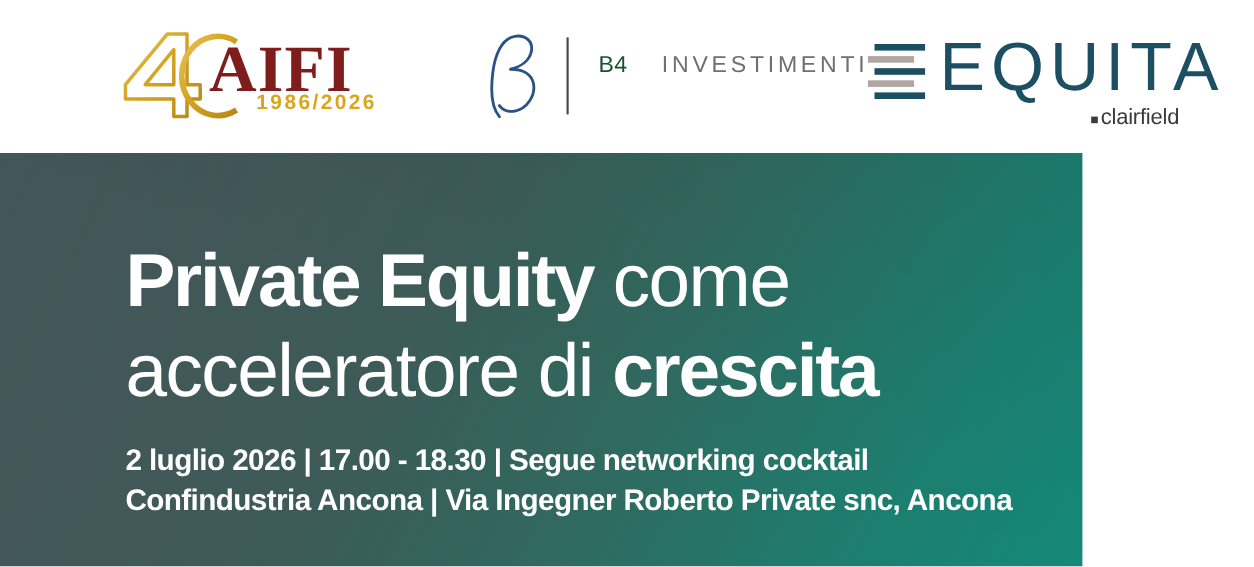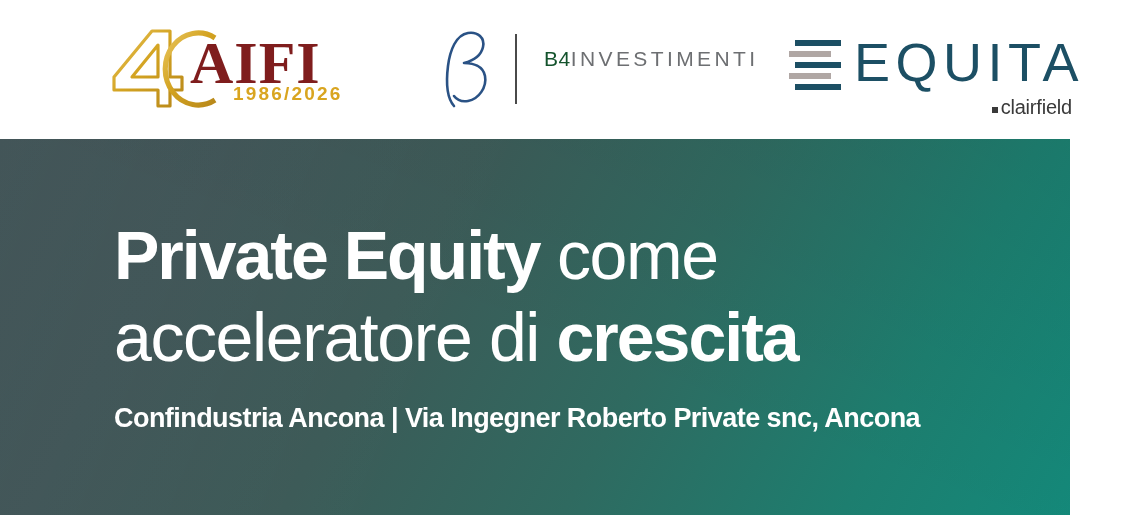--- a/index.html
+++ b/index.html
@@ -104,20 +104,21 @@
   }
   .b4-text .b4-bold {
     font-weight: normal;
     color: #14532d;
     letter-spacing: 0.5px;
   }
   .b4-text .b4-light {
     font-weight: normal;
     color: #6d6f72;
     letter-spacing: 3.4px;
+    margin-left: 31px;
   }
 
   
   .equita-logo {
     position: absolute;
     left: 789px;
     top: 34px;
     width: 285px;
     height: 84px;
   }
@@ -132,21 +133,21 @@
     position: absolute;
     height: 6px;
     border-radius: 0;
   }
   .equita-mark .bar.dark { background: #1c4f64; }
   .equita-mark .bar.light { background: #b0a7a4; }
   .equita-word {
     position: absolute;
     left: 65px;
     top: 0px;
-    font-size: 54px;
+    font-size: 62px;
     line-height: 56px;
     font-weight: normal;
     letter-spacing: 5.5px;
     color: #1c4f64;
     white-space: nowrap;
   }
   .clairfield {
     position: absolute;
     right: 2px;
     top: 62px;
@@ -164,21 +165,21 @@
     background: #3a3a3a;
     margin-right: 3px;
     vertical-align: 1px;
   }
 
   
   .hero {
     position: absolute;
     left: 0;
     top: 139px;
-    width: 1070px;
+    width: 984px;
     height: 376px;
     background:
       linear-gradient(118deg,
         #3c4f52 0%,
         #3e5355 18%,
         #3c5a57 38%,
         #2f6a60 60%,
         #1d7e6f 82%,
         #14897a 100%);
     overflow: hidden;
@@ -283,19 +284,20 @@
     <div class="hero-sheen"></div>
 
     <div class="hero-content">
 
       <h1 class="title">
         <span class="tl"><b>Private Equity</b><span> come</span></span>
         <span class="tl"><span>acceleratore di </span><b>crescita</b></span>
       </h1>
 
       <div class="details">
+        <div class="detail-line">2 luglio 2026 | 17.00 - 18.30 | Segue networking cocktail</div>
         <div class="detail-line">Confindustria Ancona | Via Ingegner Roberto Private  snc, Ancona</div>
       </div>
 
     </div>
   </div>
 
 </div>
 
 </body></html>

